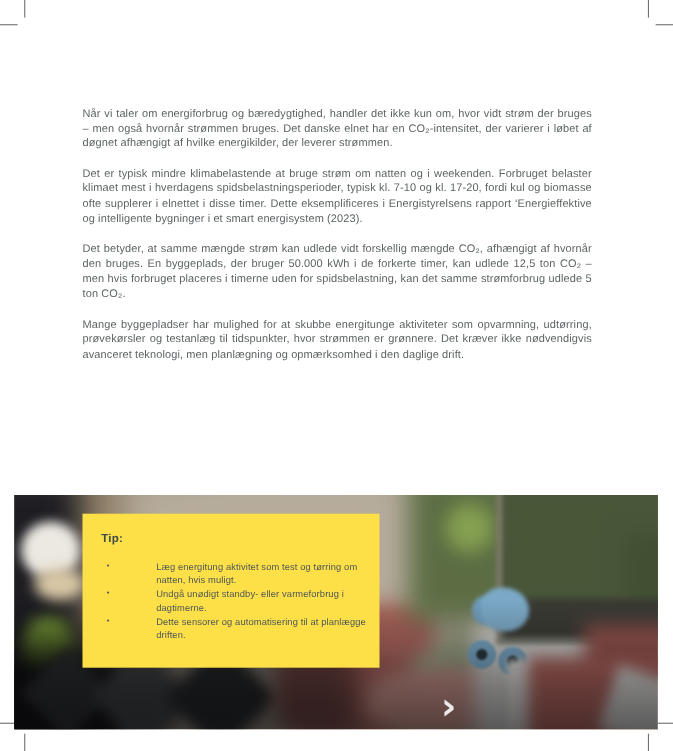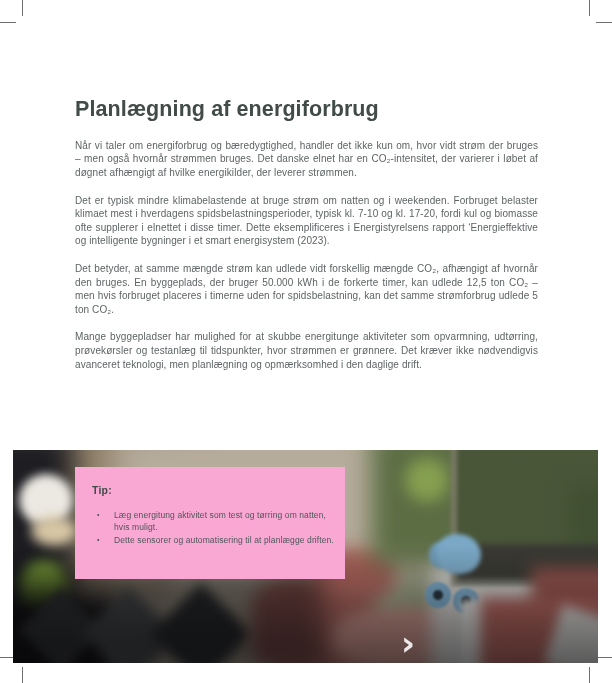--- a/index.html
+++ b/index.html
@@ -72,43 +72,42 @@
   .b-overlay-left{left:-10px;top:118px;width:320px;height:100px;background:rgba(5,5,8,.42);filter:blur(12px);}
 
   .next-chevron{
     position:absolute;left:388px;top:176px;width:26px;height:36px;
     font-size:34px;line-height:34px;font-weight:bold;color:rgba(255,255,255,.88);
     font-family:"DejaVu Sans",sans-serif;cursor:pointer;user-select:none;
   }
 
   
   .tipbox{
-    position:absolute;left:75px;top:467px;width:270px;height:112px;
-    background:#f9a8d4;box-sizing:border-box;padding:17px 10px 0 17px;
+    position:absolute;left:75px;top:467px;width:270px;height:140px;
+    background:#fde047;box-sizing:border-box;padding:17px 10px 0 17px;
   }
   .tip-heading{font-size:10.5px;font-weight:bold;color:#3f4a4a;margin:0 0 13px 0;letter-spacing:.2px;}
   .tip-list{margin:0;padding:0 0 0 5px;list-style:none;}
   .tip-item{display:flex;font-size:8.5px;line-height:12.4px;color:#4d5658;}
   .tip-bullet{width:17px;flex:0 0 17px;font-size:7px;line-height:12.4px;color:#4d5658;}
-  .tip-text{flex:1;letter-spacing:.1px;}
+  .tip-text{flex:1;letter-spacing:.1px;margin-left:28px;}
 </style>
 </head>
 <body>
 
 <span class="crop v tl-v"></span>
 <span class="crop h tl-h"></span>
 <span class="crop v tr-v"></span>
 <span class="crop h tr-h"></span>
 <span class="crop h bl-h"></span>
 <span class="crop v bl-v"></span>
 <span class="crop h br-h"></span>
 <span class="crop v br-v"></span>
 
 <div class="content">
-  <h1 class="title">Planlægning af energiforbrug</h1>
   <p>Når vi taler om energiforbrug og bæredygtighed, handler det ikke kun om, hvor vidt strøm der bruges – men også hvornår strømmen bruges. Det danske elnet har en CO₂-intensitet, der varierer i løbet af døgnet afhængigt af hvilke energikilder, der leverer strømmen.</p>
   <p>Det er typisk mindre klimabelastende at bruge strøm om natten og i weekenden. Forbruget belaster klimaet mest i hverdagens spidsbelastningsperioder, typisk kl. 7-10 og kl. 17-20, fordi kul og biomasse ofte supplerer i elnettet i disse timer. Dette eksemplificeres i Energistyrelsens rapport ‘Energieffektive og intelligente bygninger i et smart energisystem (2023).</p>
   <p>Det betyder, at samme mængde strøm kan udlede vidt forskellig mængde CO₂, afhængigt af hvornår den bruges. En byggeplads, der bruger 50.000 kWh i de forkerte timer, kan udlede 12,5 ton CO₂ – men hvis forbruget placeres i timerne uden for spidsbelastning, kan det samme strømforbrug udlede 5 ton CO₂.</p>
   <p>Mange byggepladser har mulighed for at skubbe energitunge aktiviteter som opvarmning, udtørring, prøvekørsler og testanlæg til tidspunkter, hvor strømmen er grønnere. Det kræver ikke nødvendigvis avanceret teknologi, men planlægning og opmærksomhed i den daglige drift.</p>
 </div>
 
 <div class="photo">
   <div class="blob b-left-warm"></div>
   <div class="blob b-left-dark"></div>
   <div class="blob b-center-tan"></div>
@@ -144,16 +143,20 @@
 
 <div class="tipbox">
   <p class="tip-heading">Tip:</p>
   <ul class="tip-list">
     <li class="tip-item">
       <span class="tip-bullet">•</span>
       <span class="tip-text">Læg energitung aktivitet som test og tørring om natten, hvis muligt.</span>
     </li>
     <li class="tip-item">
       <span class="tip-bullet">•</span>
+      <span class="tip-text">Undgå unødigt standby- eller varmeforbrug i dagtimerne.</span>
+    </li>
+    <li class="tip-item">
+      <span class="tip-bullet">•</span>
       <span class="tip-text">Dette sensorer og automatisering til at planlægge driften.</span>
     </li>
   </ul>
 </div>
 
 </body></html>

